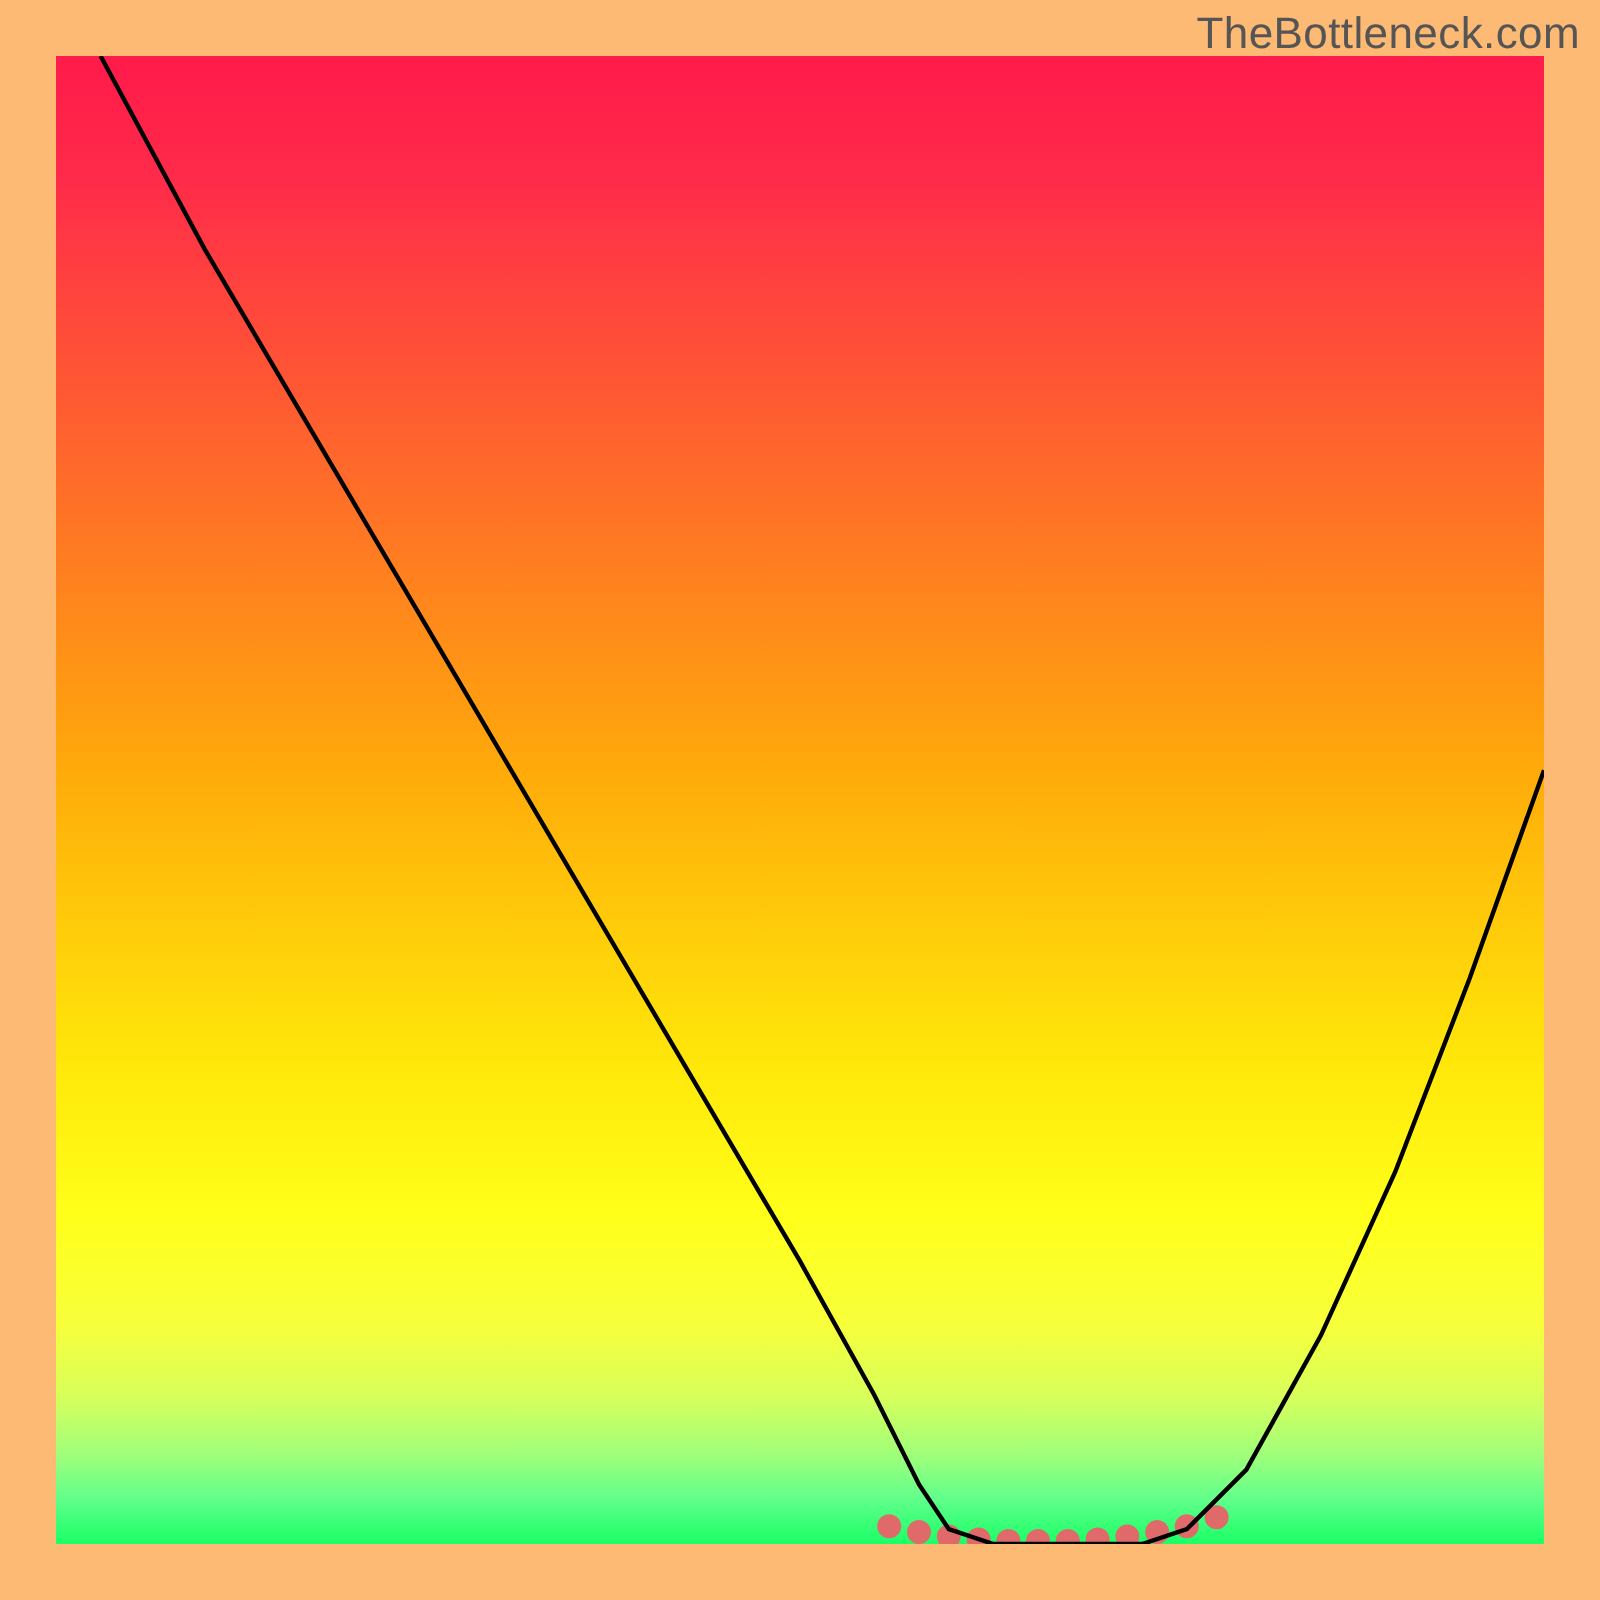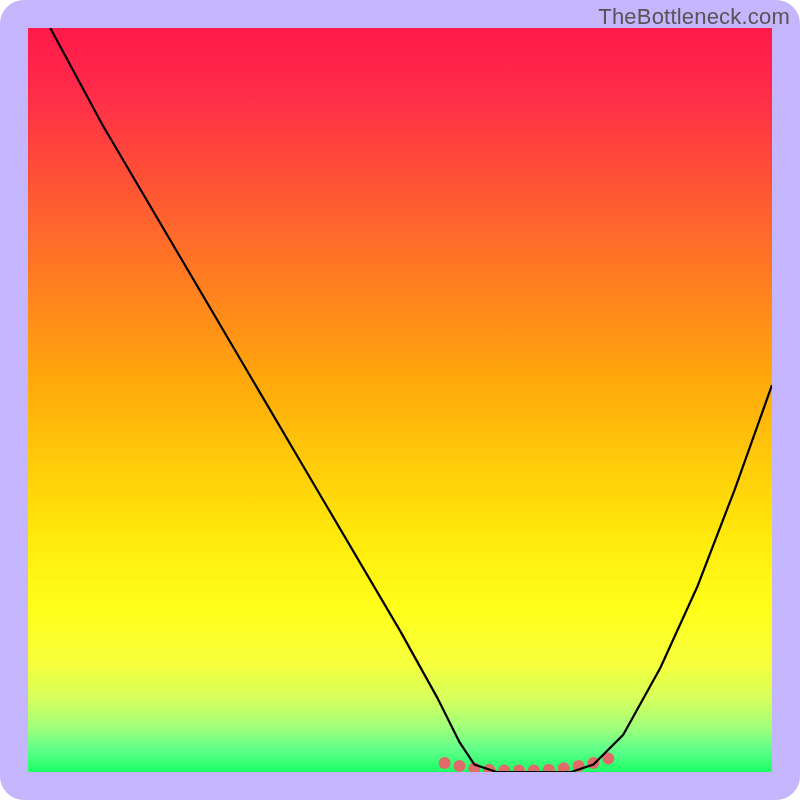--- a/index.html
+++ b/index.html
@@ -1,22 +1,21 @@
 <!DOCTYPE html>
 <html><head>
 <meta charset="utf-8">
 <style>
   * { margin: 0; padding: 0; box-sizing: border-box; }
   body { width: 800px; height: 800px; overflow: hidden; font-family: Arial, sans-serif; }
   .chart-container {
     width: 800px;
     height: 800px;
     position: relative;
-    background: #c4b5fd;
-    border-radius: 24px;
+    background: #fdba74;
   }
   .plot-area {
     position: absolute;
     left: 28px;
     top: 28px;
     width: 744px;
     height: 744px;
     background: linear-gradient(to bottom,
       #ff1a4a 0%,
       #ff2a4a 8%,

